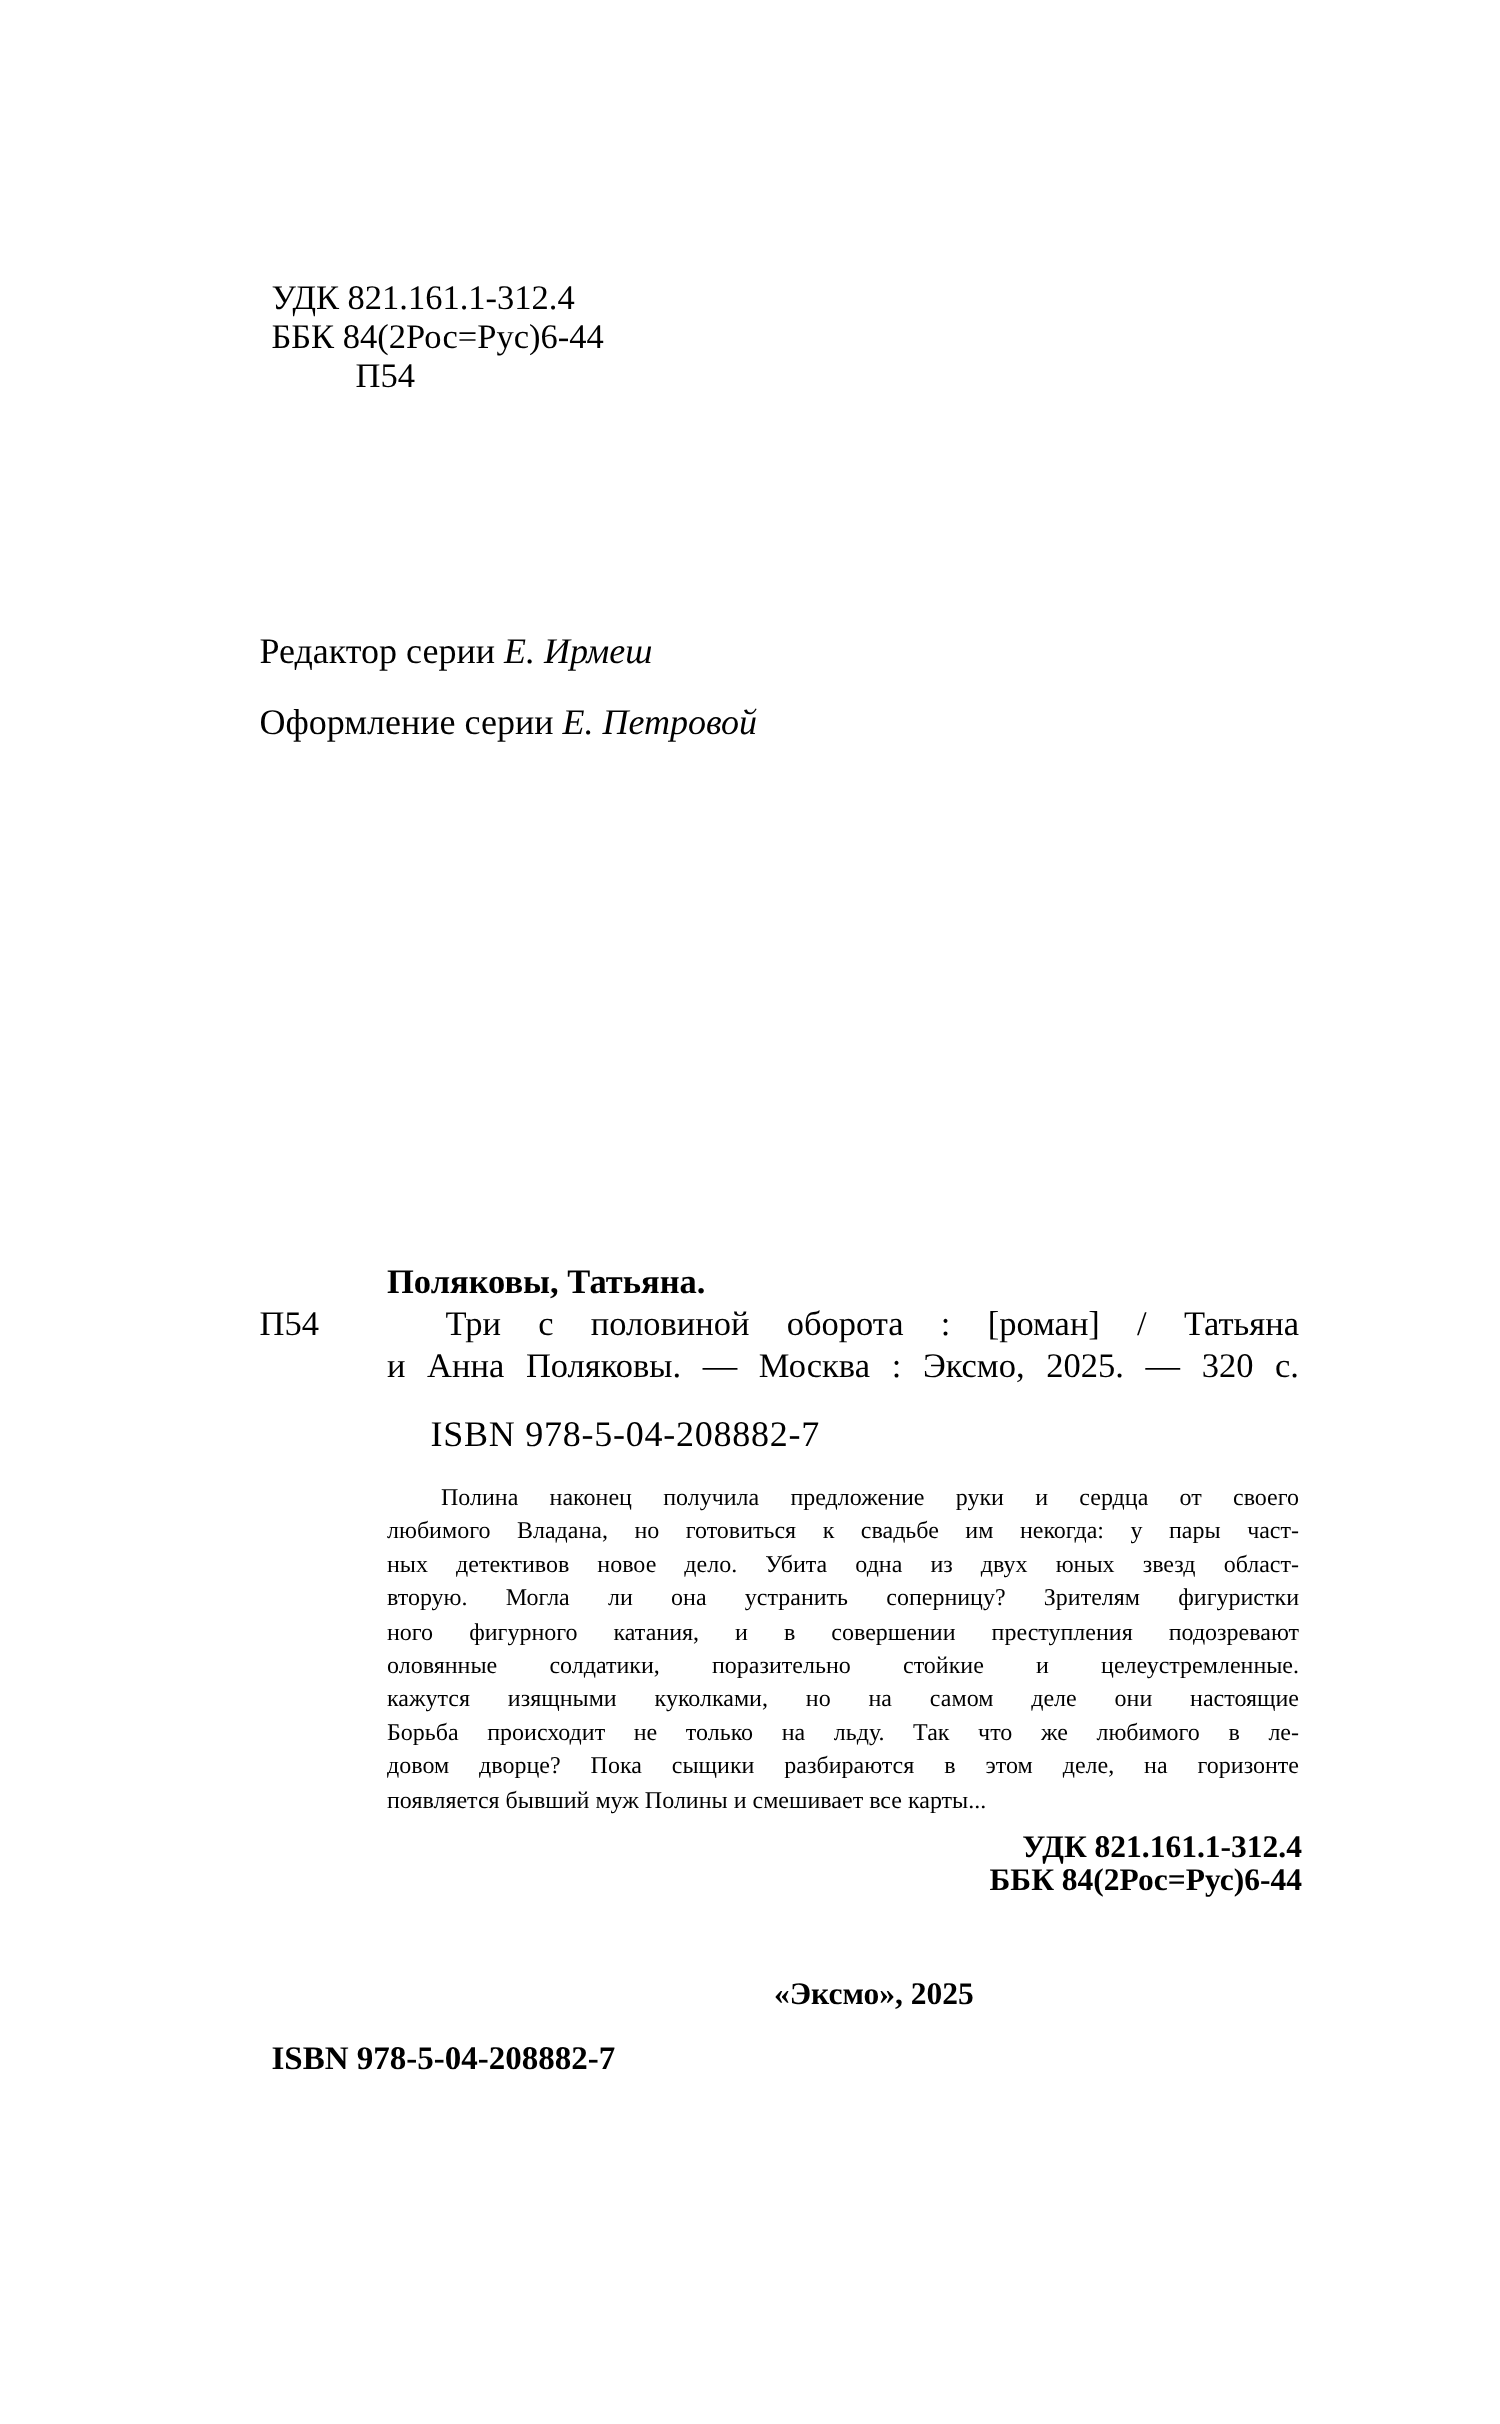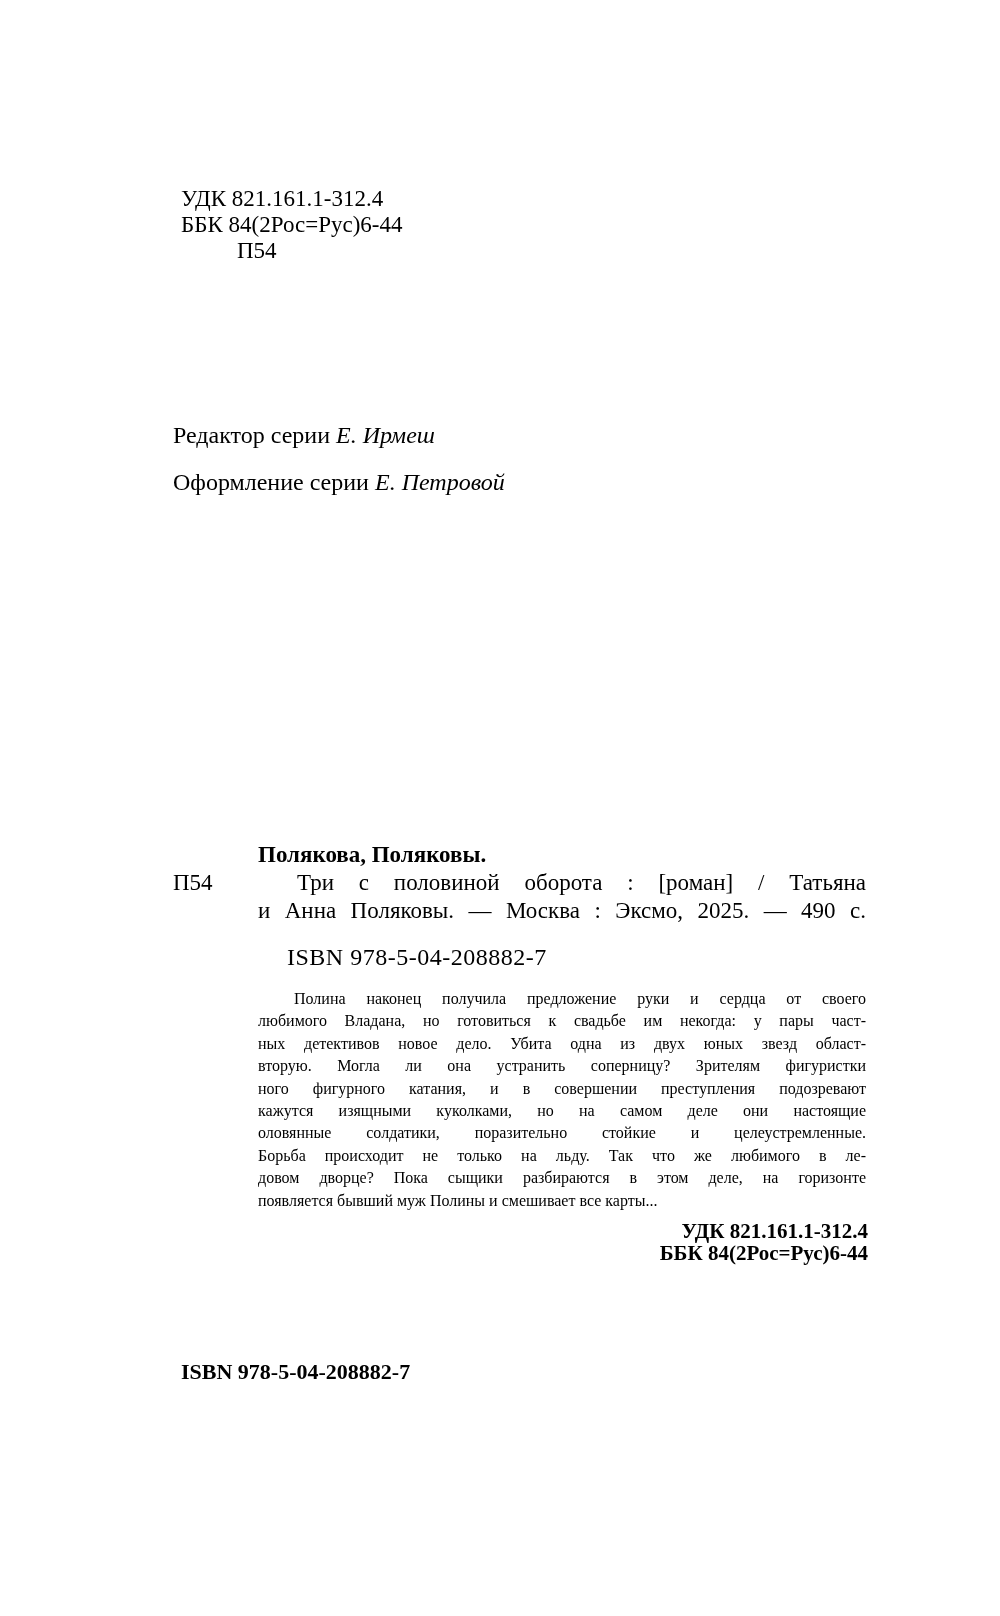--- a/index.html
+++ b/index.html
@@ -95,41 +95,42 @@
   </div>
   <div>
     <span>Оформление серии</span>
     <span class="name">Е. Петровой</span>
   </div>
 </div>
 
 <div class="abs bib-sign">П54</div>
 
 <div class="abs bib">
-  <div class="author">Полякова, Поляковы.</div>
+  <div class="author">Поляковы, Татьяна.</div>
   <div class="just indent-39">Три с половиной оборота : [роман] / Татьяна</div>
-  <div class="just">и Анна Поляковы. — Москва : Эксмо, 2025. — 490 с.</div>
+  <div class="just">и Анна Поляковы. — Москва : Эксмо, 2025. — 320 с.</div>
 </div>
 
 <div class="abs isbn-mid">ISBN 978-5-04-208882-7</div>
 
 <div class="abs annotation">
   <div class="just indent-36">Полина наконец получила предложение руки и сердца от своего</div>
   <div class="just">любимого Владана, но готовиться к свадьбе им некогда: у пары част-</div>
   <div class="just">ных детективов новое дело. Убита одна из двух юных звезд област-</div>
   <div class="just">вторую. Могла ли она устранить соперницу? Зрителям фигуристки</div>
   <div class="just">ного фигурного катания, и в совершении преступления подозревают</div>
+  <div class="just">оловянные солдатики, поразительно стойкие и целеустремленные.</div>
   <div class="just">кажутся изящными куколками, но на самом деле они настоящие</div>
-  <div class="just">оловянные солдатики, поразительно стойкие и целеустремленные.</div>
   <div class="just">Борьба происходит не только на льду. Так что же любимого в ле-</div>
   <div class="just">довом дворце? Пока сыщики разбираются в этом деле, на горизонте</div>
   <div>появляется бывший муж Полины и смешивает все карты...</div>
 </div>
 
 <div class="abs udk-bottom">
   <div>УДК 821.161.1-312.4</div>
   <div>ББК 84(2Рос=Рус)6-44</div>
 </div>
 
 <div class="abs isbn-footer">ISBN 978-5-04-208882-7</div>
 
 <div class="abs copyright">
+  <div class="indent-21">«Эксмо», 2025</div>
 </div>
 
 </body></html>

